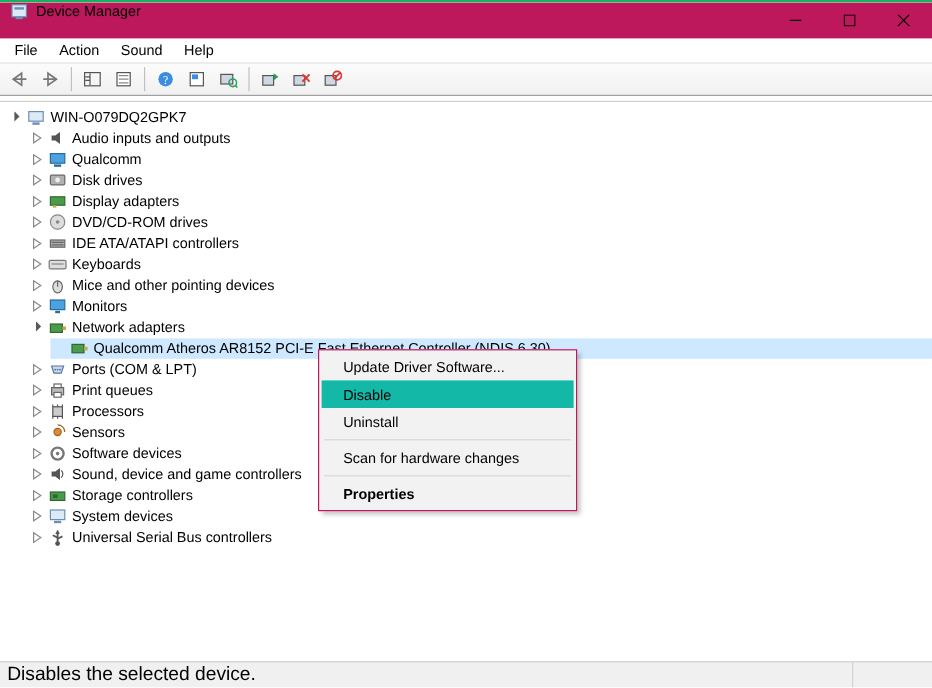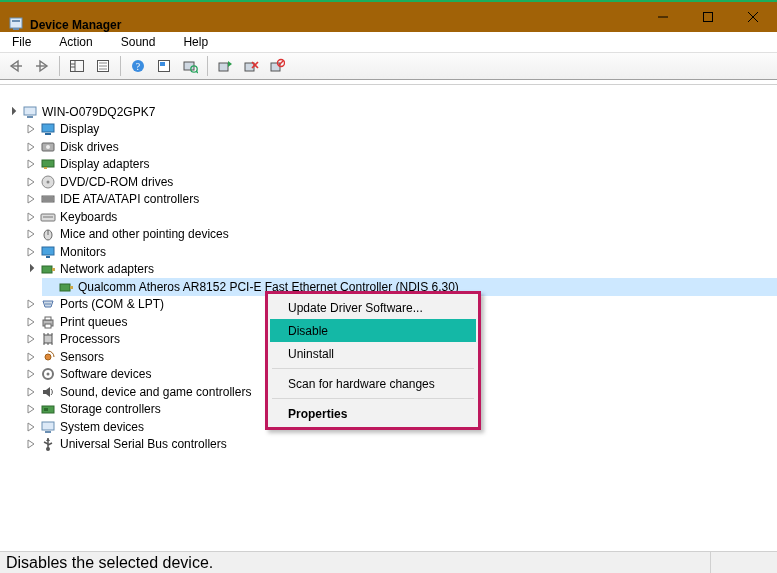--- a/index.html
+++ b/index.html
@@ -11,24 +11,23 @@
     color: #000;
     width: 777px;
     height: 573px;
     overflow: hidden;
     position: relative;
     border-top: 2px solid #1aaf5d;
   }
   .titlebar {
     height: 30px;
     display: flex;
-    align-items: flex-end;
+    align-items: flex-start;
     padding: 0 2px 0 8px;
-    background: #a16207;
-    font-weight: bold;
+    background: #be185d;
   }
   .titlebar .app-icon {
     width: 16px; height: 16px;
     margin-right: 6px;
     display: inline-flex; align-items: center; justify-content: center;
   }
   .titlebar .title { flex: 1; font-size: 12px; }
   .win-controls { display: flex; }
   .win-btn {
     width: 45px; height: 30px;
@@ -36,21 +35,21 @@
     font-family: "Segoe UI Symbol", sans-serif;
     font-size: 10px;
   }
   .win-btn svg { display: block; }
 
   .menubar {
     height: 20px;
     padding: 0 4px;
     display: flex;
     align-items: center;
-    gap: 12px;
+    gap: 2px;
   }
   .menubar .menu-item { padding: 2px 8px; }
 
   .toolbar {
     height: 28px;
     border-top: 1px solid #e0e0e0;
     border-bottom: 1px solid #a0a0a0;
     background: linear-gradient(#fcfcfc,#f0f0f0);
     display: flex;
     align-items: center;
@@ -67,21 +66,21 @@
     background: #c0c0c0;
     margin: 0 3px;
   }
 
   .tree-area {
     position: absolute;
     top: 82px; left: 0; right: 0; bottom: 22px;
     border-top: 1px solid #d0d0d0;
     overflow: hidden;
     background: #fff;
-    padding: 18px 0;
+    padding: 4px 0;
   }
   .tree ul { list-style: none; margin: 0; padding: 0 0 0 18px; }
   .tree > ul { padding-left: 6px; }
   .tree li { white-space: nowrap; }
   .tree-row {
     display: flex; align-items: center;
     height: 17.5px;
     padding-right: 6px;
   }
   .expander {
@@ -116,21 +115,21 @@
   }
   .status-sep {
     width:1px; height:100%; background:#d0d0d0; margin-left:auto;
   }
 
   .context-menu {
     position: absolute;
     left: 265px; top: 289px;
     width: 216px;
     background: #f2f2f2;
-    border: 3px solid #be185d;
+    border: 1px solid #be185d;
     box-shadow: 3px 3px 4px rgba(0,0,0,0.25);
     padding: 2px;
   }
   .ctx-item {
     height: 23px;
     display: flex; align-items: center;
     padding: 0 20px 0 18px;
     font-size: 12px;
   }
   .ctx-item.highlight { background: #14b8a6; }
@@ -276,25 +275,40 @@
         <ul>
           <li>
               <div class="tree-row">
             <span class="expander">
                   <svg width="10" height="10">
                     <path d="M2 1 L8 5 L2 9 Z" fill="none" stroke="#888"></path>
                   </svg>
                 </span>
             <span class="node-icon">
                   <svg width="16" height="16">
+                    <path d="M3 6 L6 6 L10 3 L10 13 L6 10 L3 10 Z" fill="#555"></path>
+                  </svg>
+                </span>
+            <span class="node-label">Audio inputs and outputs</span>
+          </div>
+            </li>
+          <li>
+              <div class="tree-row">
+            <span class="expander">
+                  <svg width="10" height="10">
+                    <path d="M2 1 L8 5 L2 9 Z" fill="none" stroke="#888"></path>
+                  </svg>
+                </span>
+            <span class="node-icon">
+                  <svg width="16" height="16">
                     <rect x="2" y="3" width="12" height="8" fill="#4aa3e0" stroke="#2a6aa0"></rect>
                     <rect x="5" y="12" width="6" height="2" fill="#2a6aa0"></rect>
                   </svg>
                 </span>
-            <span class="node-label">Display</span>
+            <span class="node-label">Qualcomm</span>
           </div>
             </li>
           <li>
               <div class="tree-row">
             <span class="expander">
                   <svg width="10" height="10">
                     <path d="M2 1 L8 5 L2 9 Z" fill="none" stroke="#888"></path>
                   </svg>
                 </span>
             <span class="node-icon">

